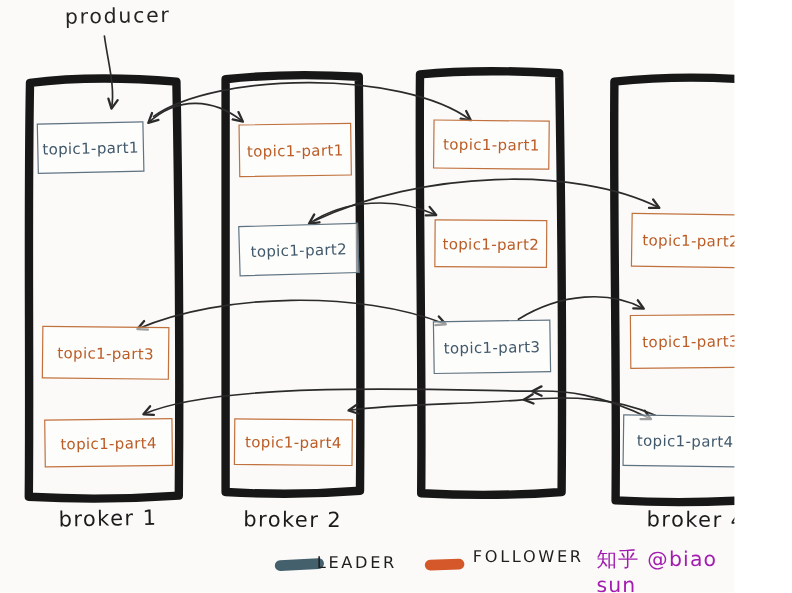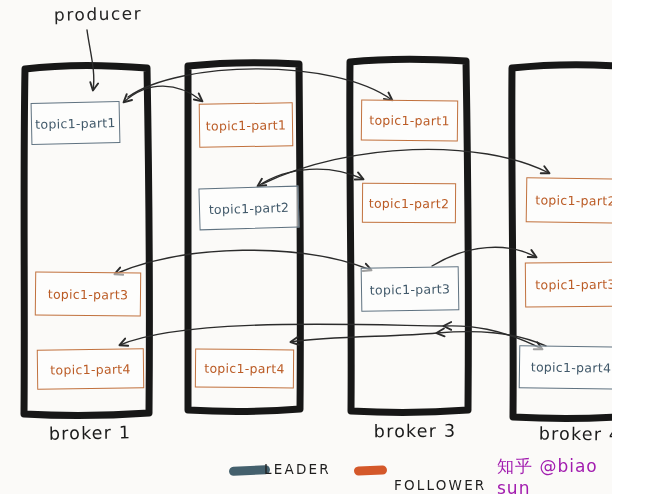--- a/index.html
+++ b/index.html
@@ -84,23 +84,23 @@
 
   <div class="pbox follower" style="left:361px; top:100px; width:95px; height:39px; transform:rotate(0.6deg);">topic1-part1</div>
   <div class="pbox follower" style="left:362px; top:183px; width:92px; height:38px; transform:rotate(0.4deg);">topic1-part2</div>
   <div class="pbox leader" style="left:361px; top:267px; width:96px; height:42px; transform:rotate(-0.9deg);">topic1-part3</div>
 
   <div class="pbox follower" style="left:526px; top:178px; width:97px; height:43px; transform:rotate(0.8deg);">topic1-part2</div>
   <div class="pbox follower" style="left:525px; top:262px; width:99px; height:43px; transform:rotate(-0.5deg);">topic1-part3</div>
   <div class="pbox leader" style="left:519px; top:346px; width:102px; height:41px; transform:rotate(0.8deg);">topic1-part4</div>
 
   <div class="broker-label" style="left:40px;  top:423px; transform:rotate(-1deg);">broker 1</div>
-  <div class="broker-label" style="left:365px; top:421px; transform:rotate(-0.5deg);">broker 3</div>
+  <div class="broker-label" style="left:194px; top:424px; transform:rotate(0.5deg);">broker 2</div>
   <div class="broker-label" style="left:530px; top:424px; transform:rotate(0.6deg);">broker 4</div>
 
   <div class="swatch" style="left:229px; top:466px; width:41px; background:#44606d; transform:rotate(-3deg);"></div>
   <div class="legend-label" style="left:264px; top:461px;">LEADER</div>
   <div class="swatch" style="left:354px; top:466px; width:33px; background:#d4582a; transform:rotate(-2deg);"></div>
-  <div class="legend-label" style="left:394px; top:477px;">FOLLOWER</div>
+  <div class="legend-label" style="left:394px; top:456px;">FOLLOWER</div>
 
   <div class="watermark">知乎 @biao sun</div>
 
 </div>
 
 </body></html>

